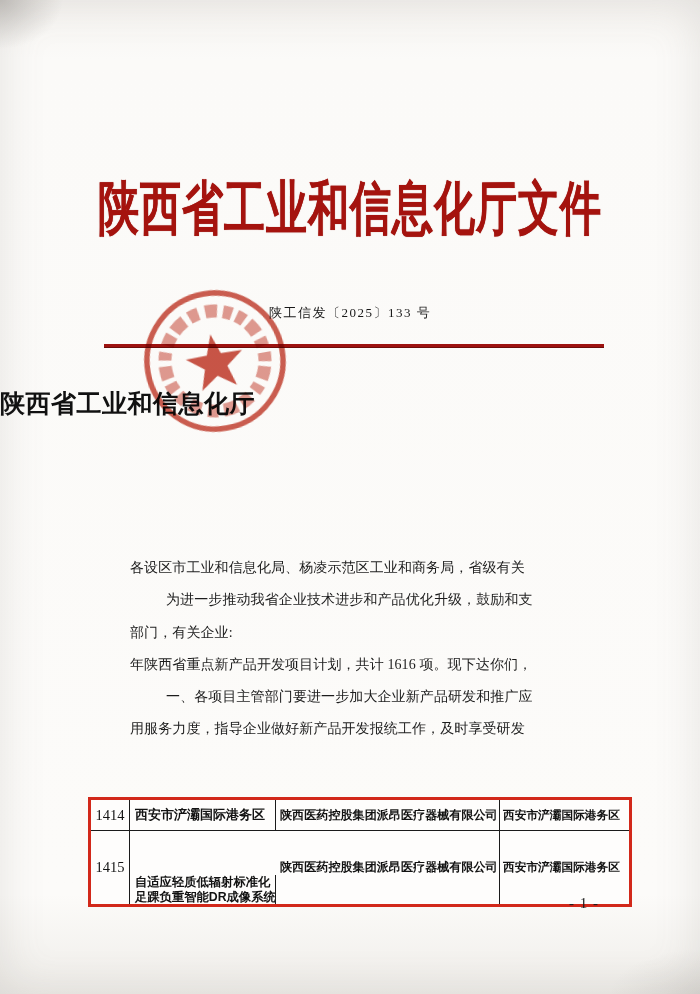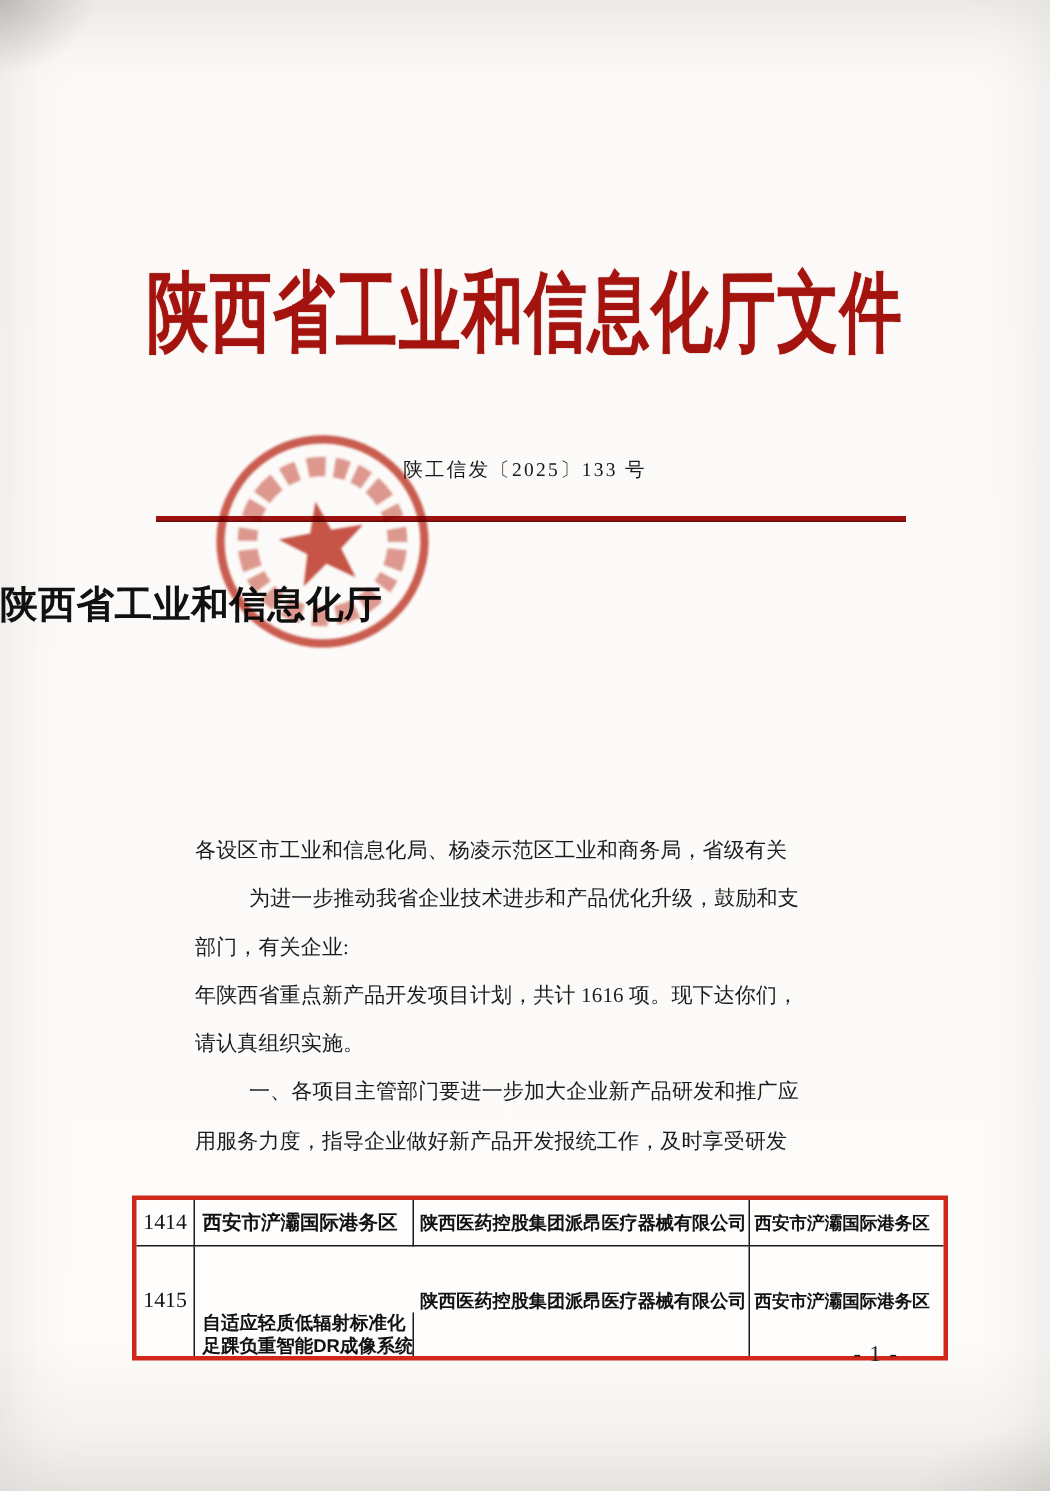--- a/index.html
+++ b/index.html
@@ -93,21 +93,20 @@
 
   <div class="headline">
     <div>陕西省工业和信息化厅</div>
   </div>
 
   <div class="body-text">
     <div class="line">各设区市工业和信息化局、杨凌示范区工业和商务局，省级有关</div>
     <div class="line indent">为进一步推动我省企业技术进步和产品优化升级，鼓励和支</div>
     <div class="line">部门，有关企业:</div>
     <div class="line">年陕西省重点新产品开发项目计划，共计 1616 项。现下达你们，</div>
-    <div class="line">请认真组织实施。</div>
     <div class="line indent">一、各项目主管部门要进一步加大企业新产品研发和推广应</div>
     <div class="line">用服务力度，指导企业做好新产品开发报统工作，及时享受研发</div>
   </div>
 
   <svg class="seal" viewBox="0 0 154 148" aria-hidden="true">
     <defs>
       <filter id="sealblur" x="-10%" y="-10%" width="120%" height="120%">
         <feGaussianBlur stdDeviation="0.7"></feGaussianBlur>
       </filter>
     </defs>

